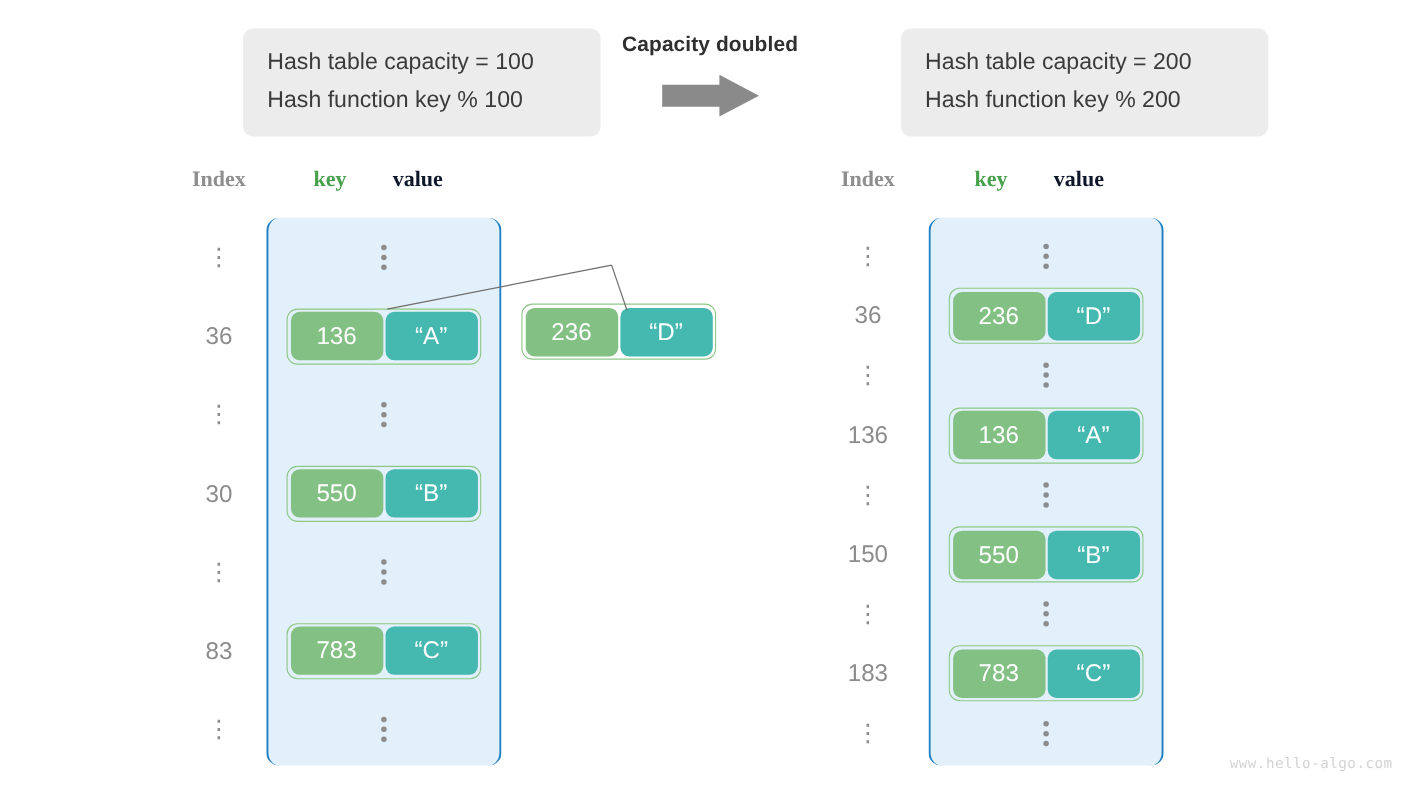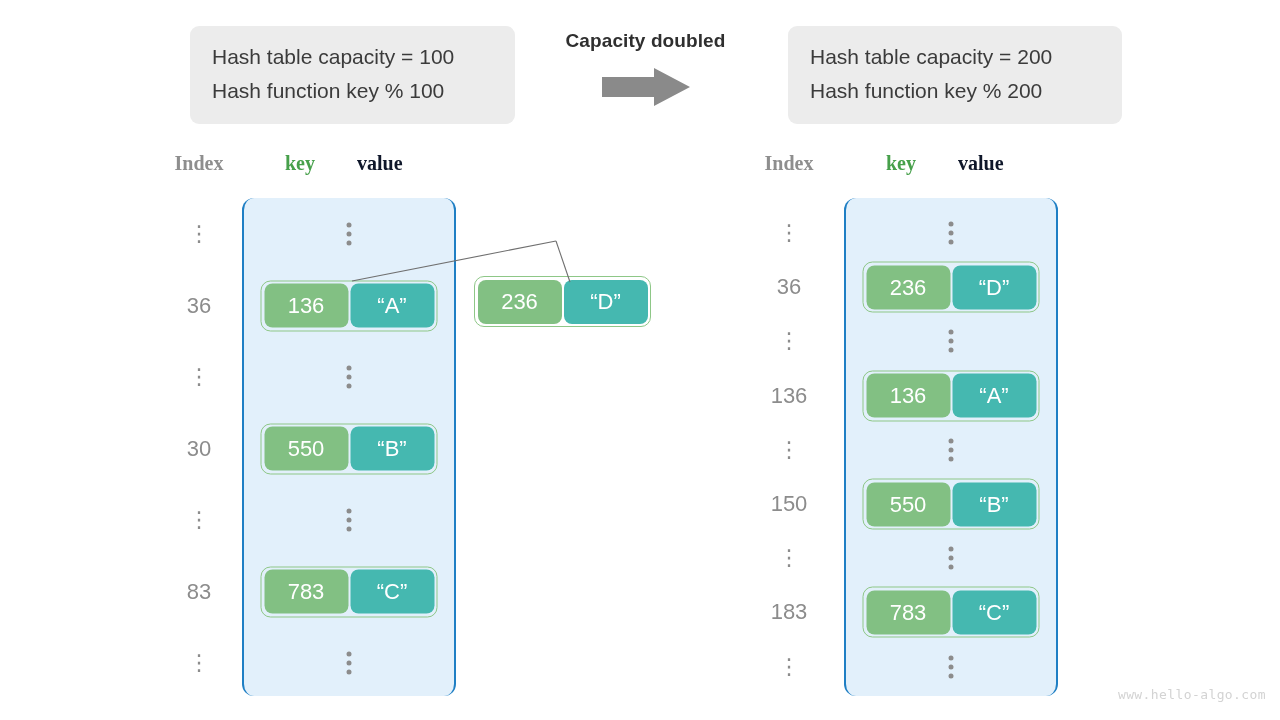--- a/index.html
+++ b/index.html
@@ -27,20 +27,21 @@
   .info-box {
     position: absolute;
     background: #ececec;
     border-radius: 9px;
     padding: 14px 22px 16px 22px;
     box-sizing: border-box;
     color: #3b3b3b;
     font-size: 21px;
     line-height: 1.62;
     white-space: nowrap;
+    margin-left: 31px;
   }
   .info-box .info-line { display: block; }
 
   #info-left  { left: 190px; top: 26px; width: 325px; }
   #info-right { left: 788px; top: 26px; width: 334px; }
 
   
   .transition {
     position: absolute;
     left: 548px;

